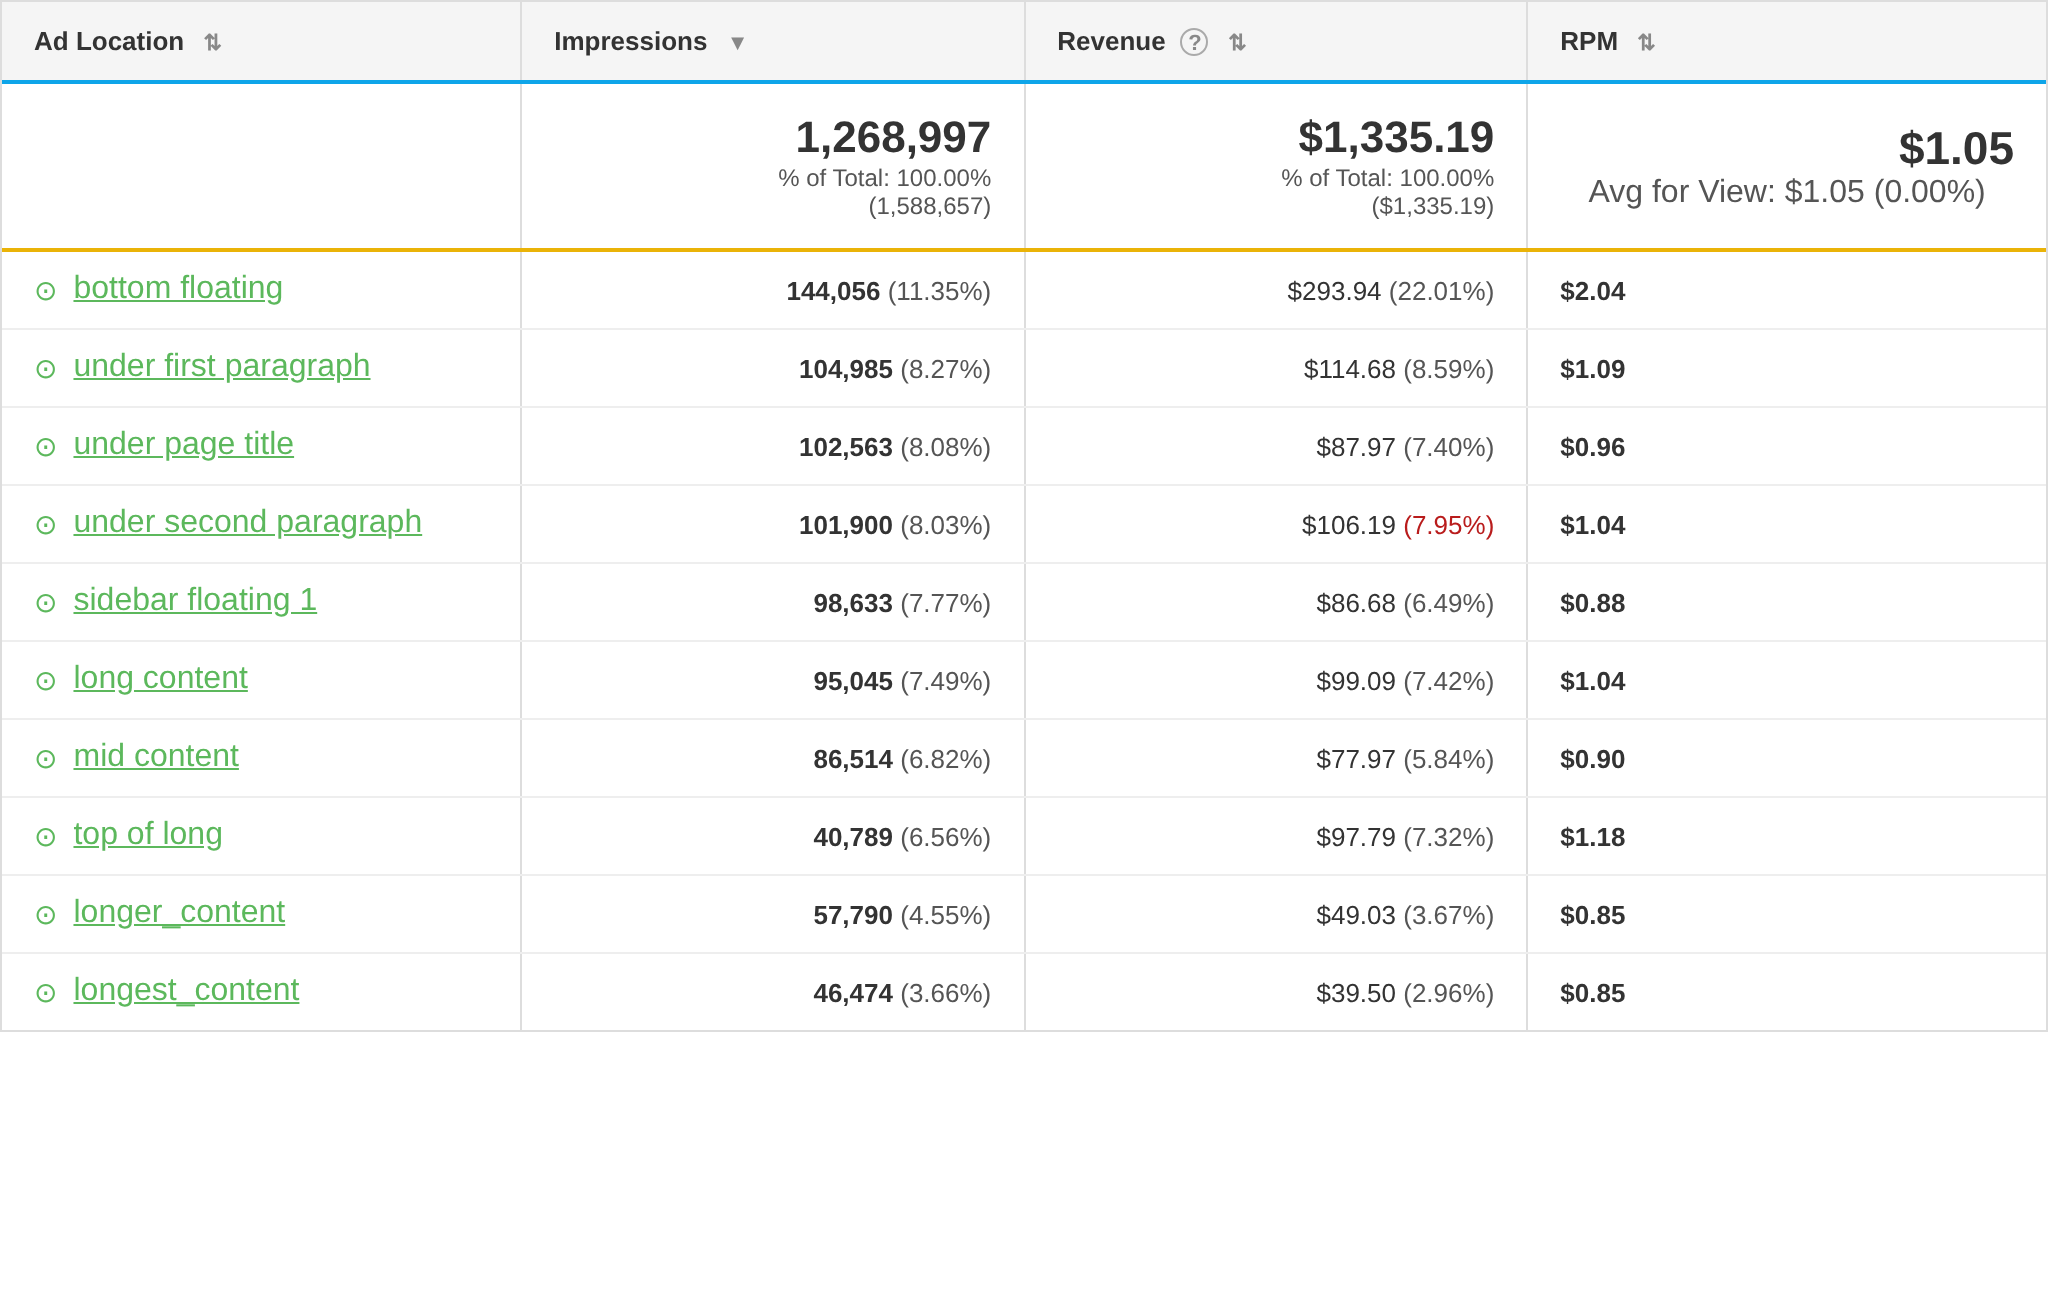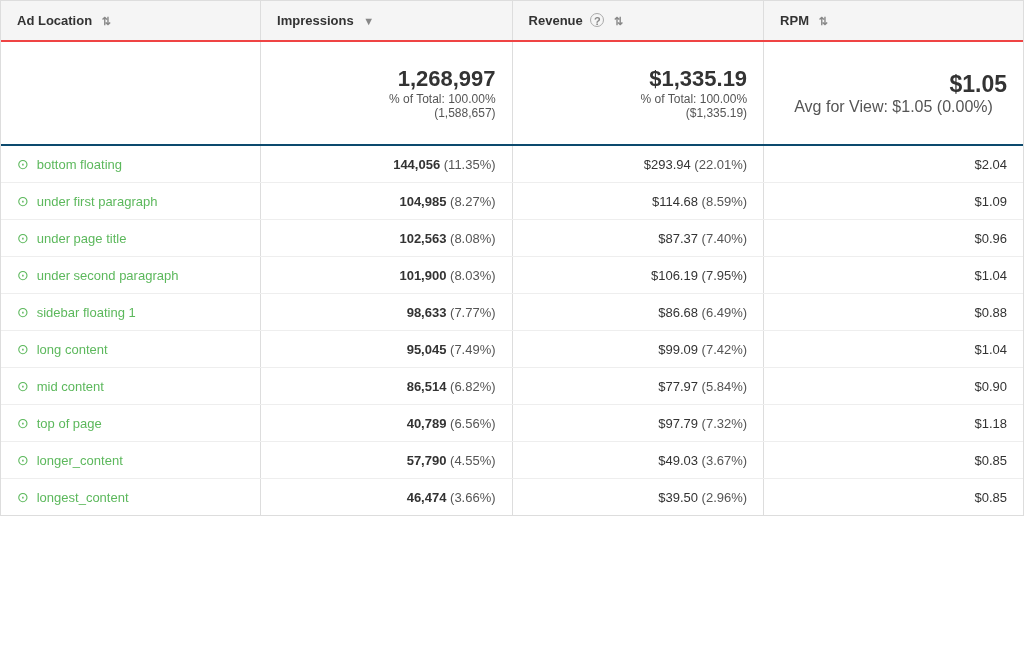--- a/index.html
+++ b/index.html
@@ -21,21 +21,21 @@
       border-collapse: collapse;
     }
 
     table {
       width: 100%;
       border-collapse: collapse;
     }
 
     thead tr {
       background: #f5f5f5;
-      border-bottom: 2px solid #ef4444;
+      border-bottom: 2px solid #0ea5e9;
     }
 
     th {
       padding: 12px 16px;
       text-align: left;
       font-weight: bold;
       font-size: 13px;
       color: #333;
       border-right: 1px solid #ddd;
       user-select: none;
@@ -77,24 +77,24 @@
     .col-revenue {
       width: 252px;
     }
 
     .col-rpm {
       width: 260px;
     }
 
     
     .summary-row td {
-      padding: 24px 16px;
+      padding: 14px 16px;
       border-right: 1px solid #ddd;
       vertical-align: middle;
-      border-bottom: 2px solid #0c4a6e;
+      border-bottom: 2px solid #eab308;
     }
 
     .summary-row td:last-child {
       border-right: none;
     }
 
     .summary-row .summary-main {
       font-size: 22px;
       font-weight: bold;
       text-align: right;
@@ -145,21 +145,22 @@
     }
 
     .clock-icon {
       color: #5cb85c;
       font-size: 14px;
       flex-shrink: 0;
     }
 
     .location-name {
       color: #5cb85c;
-      font-size: 13px;
+      font-size: 16px;
+      text-decoration: underline;
     }
 
     .impressions-cell {
       text-align: right;
     }
 
     .impressions-main {
       font-weight: bold;
     }
 
@@ -167,21 +168,22 @@
       color: #555;
       font-weight: normal;
     }
 
     .revenue-cell {
       text-align: right;
       margin-left: 12px;
     }
 
     .rpm-cell {
-      text-align: right;
+      text-align: left;
+      font-weight: bold;
     }
 
     .summary-empty {
       background: #fff;
     }
   </style>
 </head>
 <body>
 
 <div class="table-container">
@@ -249,32 +251,32 @@
           <td class="rpm-cell"><span>$1.09</span></td>
         </tr>
         <tr class="data-row">
           <td>
       <div class="ad-location-cell">
         <span class="clock-icon">⊙</span>
         <span class="location-name">under page title</span>
       </div>
     </td>
           <td class="impressions-cell"><span class="impressions-main">102,563</span> <span class="impressions-pct">(8.08%)</span></td>
-          <td class="revenue-cell"><span>$87.37</span> <span style="color:#555;">(7.40%)</span></td>
+          <td class="revenue-cell"><span>$87.97</span> <span style="color:#555;">(7.40%)</span></td>
           <td class="rpm-cell"><span>$0.96</span></td>
         </tr>
         <tr class="data-row">
           <td>
       <div class="ad-location-cell">
         <span class="clock-icon">⊙</span>
         <span class="location-name">under second paragraph</span>
       </div>
     </td>
           <td class="impressions-cell"><span class="impressions-main">101,900</span> <span class="impressions-pct">(8.03%)</span></td>
-          <td class="revenue-cell"><span>$106.19</span> <span style="color:#404040;">(7.95%)</span></td>
+          <td class="revenue-cell"><span>$106.19</span> <span style="color:#b91c1c;">(7.95%)</span></td>
           <td class="rpm-cell"><span>$1.04</span></td>
         </tr>
         <tr class="data-row">
           <td>
       <div class="ad-location-cell">
         <span class="clock-icon">⊙</span>
         <span class="location-name">sidebar floating 1</span>
       </div>
     </td>
           <td class="impressions-cell"><span class="impressions-main">98,633</span> <span class="impressions-pct">(7.77%)</span></td>
@@ -300,21 +302,21 @@
       </div>
     </td>
           <td class="impressions-cell"><span class="impressions-main">86,514</span> <span class="impressions-pct">(6.82%)</span></td>
           <td class="revenue-cell"><span>$77.97</span> <span style="color:#555;">(5.84%)</span></td>
           <td class="rpm-cell"><span>$0.90</span></td>
         </tr>
         <tr class="data-row">
           <td>
       <div class="ad-location-cell">
         <span class="clock-icon">⊙</span>
-        <span class="location-name">top of page</span>
+        <span class="location-name">top of long</span>
       </div>
     </td>
           <td class="impressions-cell"><span class="impressions-main">40,789</span> <span class="impressions-pct">(6.56%)</span></td>
           <td class="revenue-cell"><span>$97.79</span> <span style="color:#555;">(7.32%)</span></td>
           <td class="rpm-cell"><span>$1.18</span></td>
         </tr>
         <tr class="data-row">
           <td>
       <div class="ad-location-cell">
         <span class="clock-icon">⊙</span>

